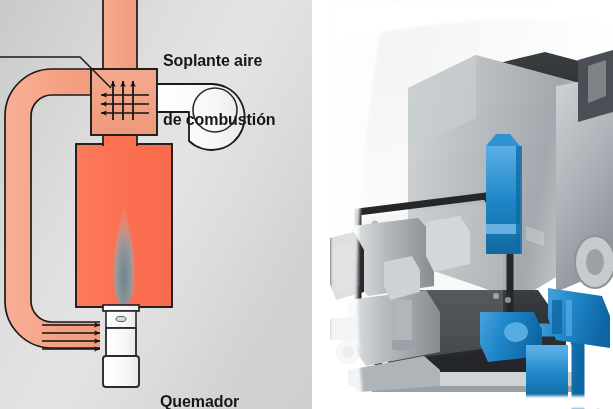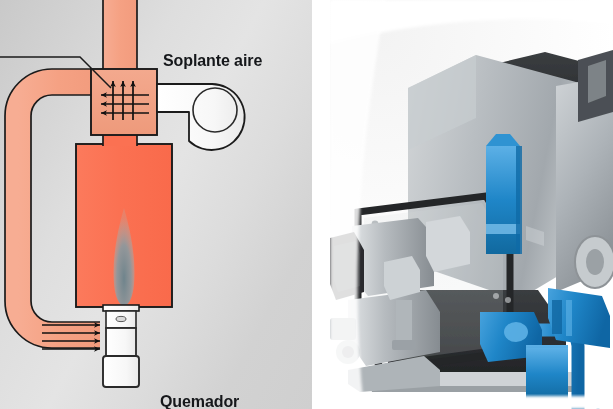--- a/index.html
+++ b/index.html
@@ -192,20 +192,21 @@
         <line x1="42" y1="349" x2="100" y2="349" stroke="#101010" stroke-width="1.7" marker-end="url(#arrH)"></line>
       </g>
 
       <g>
         <path d="M0,57 L80,57 L111,88" fill="none" stroke="#1b1b1b" stroke-width="1.5"></path>
       </g>
     </svg>
 
     <div class="diag-label" id="label-blower">
       <div>Soplante aire</div>
+      <div>de combustión</div>
     </div>
 
     <div class="diag-label" id="label-burner">
       <div>Quemador</div>
     </div>
   </div>
 
   <div id="photo-panel">
     <svg id="photo-svg" width="283" height="409" viewBox="0 0 283 409">
       <defs>

